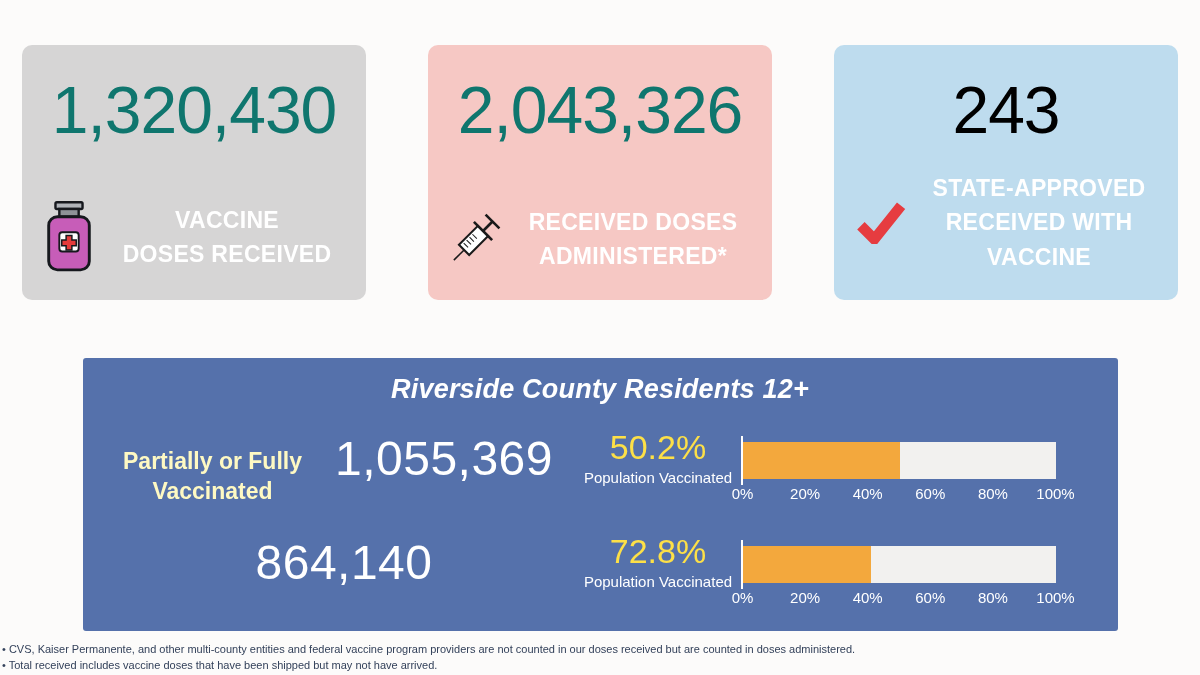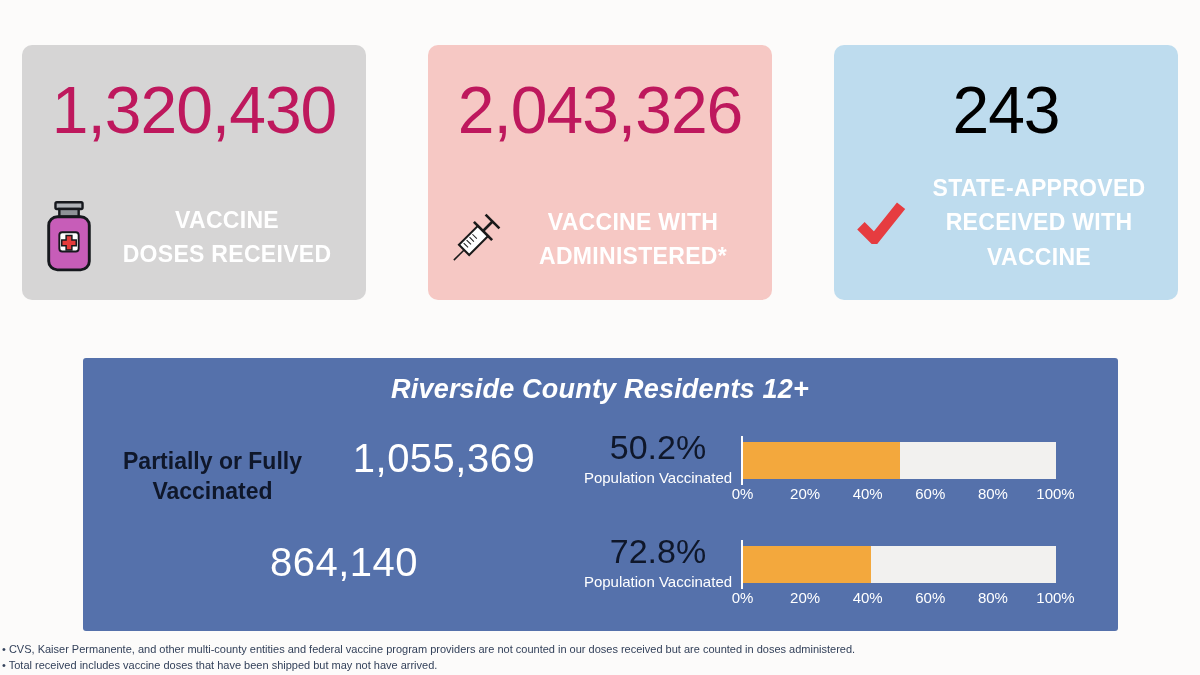--- a/index.html
+++ b/index.html
@@ -16,21 +16,21 @@
   }
   .card {
     flex:1; height:255px; border-radius:10px;
     display:flex; flex-direction:column;
   }
   .card--gray { background:#d6d5d5; }
   .card--pink { background:#f6c8c4; }
   .card--blue { background:#bedcee; }
   .card-value {
     margin-top:32px; text-align:center;
-    font-size:66px; font-weight:400; color:#be185d;
+    font-size:66px; font-weight:400; color:#0f766e;
     letter-spacing:-1px; line-height:1;
   }
   .card--blue .card-value { color:#000000; }
   .card-bottom {
     margin-top:auto; margin-bottom:26px;
     display:flex; align-items:center; padding:0 14px;
   }
   .card-icon { flex:0 0 auto; display:flex; align-items:center; justify-content:center; width:66px; }
   .card-label {
     flex:1; text-align:center;
@@ -49,28 +49,28 @@
     font-size:27px; font-weight:700; height:34px; line-height:34px;
     letter-spacing:.2px;
     font-style:italic;
   }
   .vrow {
     display:flex; align-items:center;
     height:104px; padding-left:30px; padding-right:62px;
   }
   .vrow-label {
     width:200px; text-align:center;
-    color:#0f172a; font-size:23px; font-weight:700; line-height:1.3;margin-top:38px;
+    color:#fef9c3; font-size:23px; font-weight:700; line-height:1.3;margin-top:38px;
   }
   .vrow-count {
     flex:1; text-align:center;
-    color:#ffffff; font-size:40px; font-weight:400; letter-spacing:.5px;
+    color:#ffffff; font-size:48px; font-weight:400; letter-spacing:.5px;
   }
   .vrow-pct { width:165px; text-align:center; }
-  .pct { color:#0f172a; font-size:34px; font-weight:400; line-height:1.05; }
+  .pct { color:#fde047; font-size:34px; font-weight:400; line-height:1.05; }
   .pct-sub { color:#ffffff; font-size:15px; margin-top:3px; }
 
   .vchart { width:315px; position:relative; margin-bottom:-26px; }
   .axis-line {
     position:absolute; left:0; top:-6px; width:2px; height:49px; background:#ffffff;
   }
   .track {
     margin-left:2px; height:37px; background:#f2f1ef; position:relative; overflow:hidden;
   }
   .fill { height:100%; background:#f3a83d; width:0; }
@@ -119,21 +119,21 @@
             <line x1="25.5" y1="27" x2="25.5" y2="33" stroke-width="1"></line>
             <line x1="29.5" y1="27" x2="29.5" y2="33" stroke-width="1"></line>
             <line x1="33.5" y1="27" x2="33.5" y2="33" stroke-width="1"></line>
             <line x1="43" y1="19.5" x2="43" y2="44.5" stroke-width="2.5"></line>
             <line x1="43" y1="32" x2="56" y2="32" stroke-width="2.5"></line>
             <line x1="56" y1="22.5" x2="56" y2="41.5" stroke-width="2.5"></line>
           </g>
         </svg>
       </span>
       <div class="card-label">
-        <div>VACCINE WITH</div>
+        <div>RECEIVED DOSES</div>
         <div>ADMINISTERED*</div>
       </div>
     </div>
   </section>
 
   <section class="card card--blue">
     <div class="card-value">243</div>
     <div class="card-bottom">
       <span class="card-icon">
         <svg width="50" height="44" viewBox="0 0 52 46">

